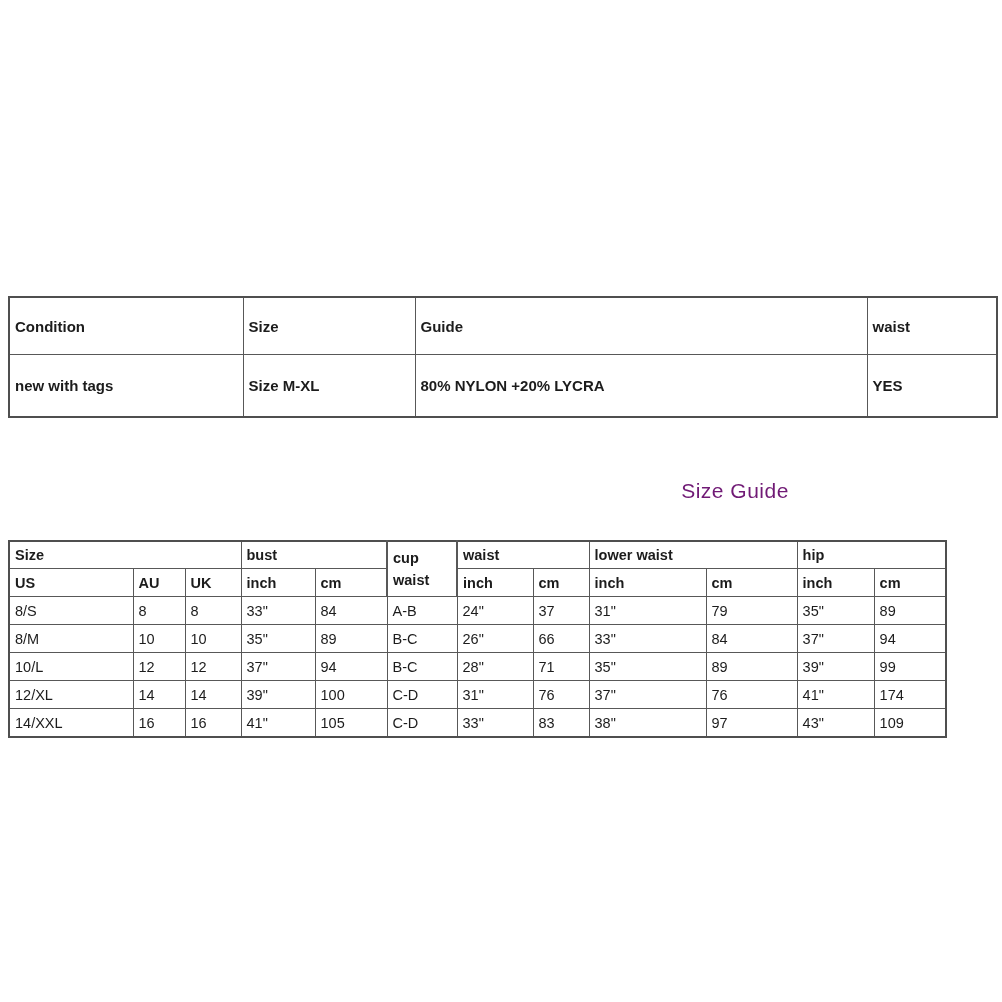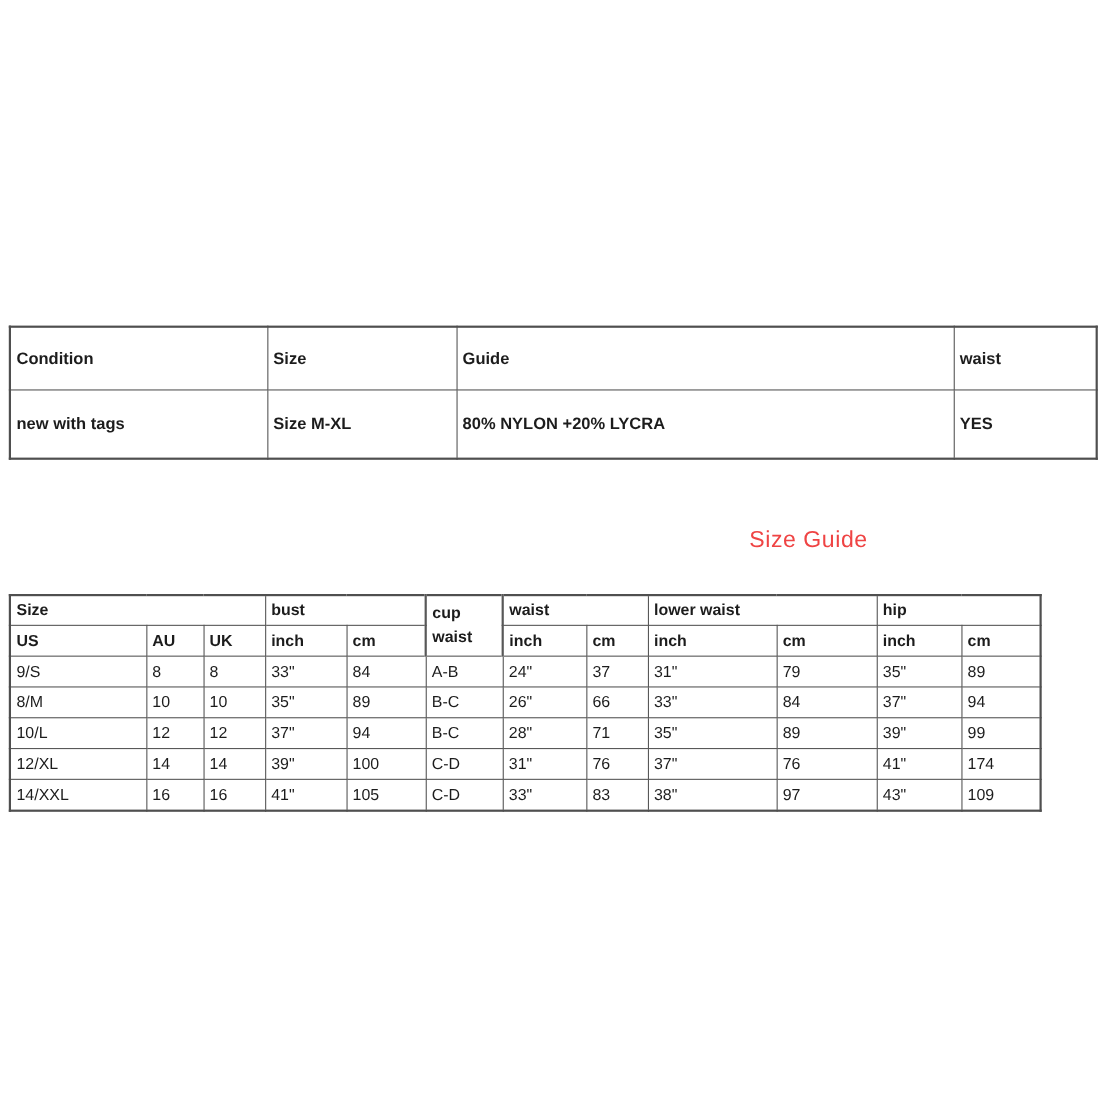--- a/index.html
+++ b/index.html
@@ -99,21 +99,21 @@
       </tr>
       <tr>
         <td>new with tags</td>
         <td>Size M-XL</td>
         <td>80% NYLON +20% LYCRA</td>
         <td>YES</td>
       </tr>
     </tbody>
   </table>
 
-  <div class="size-guide-title" style="color: #ef4444;">Size Guide</div>
+  <div class="size-guide-title" style="color: #701a75;">Size Guide</div>
 
   <table id="size-table">
     <colgroup>
       <col style="width:124px">
         <col style="width:52px">
         <col style="width:56px">
       <col style="width:74px">
         <col style="width:72px">
       <col style="width:70px">
       <col style="width:76px">
@@ -140,21 +140,21 @@
         <th>inch</th>
         <th>cm</th>
         <th>inch</th>
         <th>cm</th>
         <th>inch</th>
         <th>cm</th>
         <th>inch</th>
         <th>cm</th>
       </tr>
       <tr>
-        <td>9/S</td>
+        <td>8/S</td>
         <td>8</td>
         <td>8</td>
         <td>33"</td>
         <td>84</td>
         <td>A-B</td>
         <td>24"</td>
         <td>37</td>
         <td>31"</td>
         <td>79</td>
         <td>35"</td>

